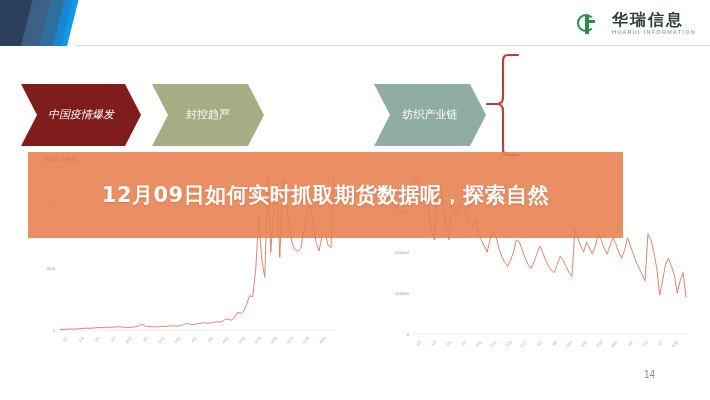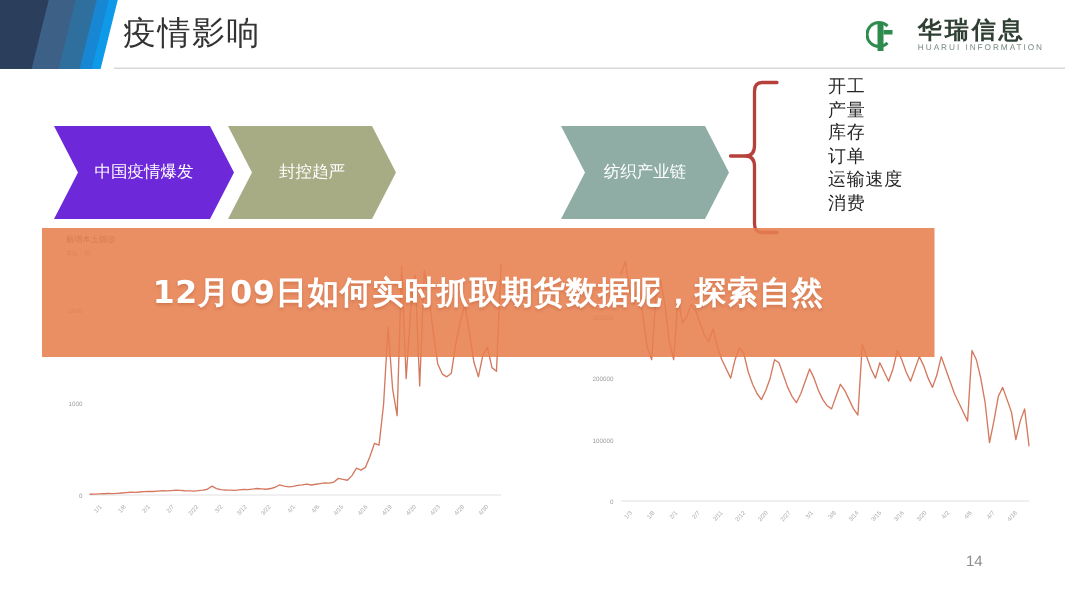--- a/index.html
+++ b/index.html
@@ -118,21 +118,21 @@
     justify-content: center;
     color: #ffffff;
     font-size: 11px;
     line-height: 14px;
     text-align: center;
     font-family: "DejaVu Sans", sans-serif;
     clip-path: polygon(0 0, calc(100% - 16px) 0, 100% 50%, calc(100% - 16px) 100%, 0 100%, 16px 50%);
     padding: 0 10px;
     box-sizing: border-box;
   }
-  .chev.c1 { left: 36px;  width: 120px; background: #6d28d9; }
+  .chev.c1 { left: 21px;  width: 120px; background: #7f1d1d; font-style: italic; }
   .chev.c2 { left: 152px; width: 112px; background: #a8ac85; }
   .chev.c3 { left: 260px; width: 118px; background: #d6b15e; }
   .chev.c4 { left: 374px; width: 112px; background: #8fada4; }
 
   
   .brace {
     position: absolute;
     left: 486px;
     top: 52px;
     width: 34px;
@@ -209,21 +209,20 @@
 <body>
 
 <div id="slide">
 
   <div class="header">
     <div class="hdr-stripe s1"></div>
     <div class="hdr-stripe s2"></div>
     <div class="hdr-stripe s3"></div>
     <div class="hdr-stripe s4"></div>
     <div class="hdr-stripe s5"></div>
-    <div class="hdr-title">疫情影响</div>
     <div class="hdr-rule"></div>
 
     <div class="logo">
       <div class="logo-mark">
         <div class="ring"></div>
         <div class="bar"></div>
         <div class="bar2"></div>
       </div>
       <div class="logo-text">
         <div class="logo-cn">华瑞信息</div>
@@ -238,28 +237,20 @@
     <div class="chev c4">纺织产业链</div>
   </div>
 
   <div class="brace">
     <svg width="34" height="106" viewBox="0 0 34 106">
       <path d="M32 3 H22 Q17 3 17 9 V45 Q17 52 11 52 Q17 52 17 59 V97 Q17 103 22 103 H32" fill="none" stroke="#b5413a" stroke-width="2.2" stroke-linecap="round"></path>
       <path d="M11 52 H1" fill="none" stroke="#b5413a" stroke-width="2.2" stroke-linecap="round"></path>
     </svg>
   </div>
 
-  <div class="kpi-list">
-    <div>开工</div>
-    <div>产量</div>
-    <div>库存</div>
-    <div>订单</div>
-    <div>运输速度</div>
-    <div>消费</div>
-  </div>
 
   <div class="chart-box" id="left-chart-box" style="left:24px; top:154px; width:318px; height:215px;">
     <div class="chart-title" style="left:20px; top:2px;">新增本土确诊</div>
     <div class="chart-sub" style="left:20px; top:12px;">单位：例</div>
     <svg class="chart-svg" id="left-chart-svg" width="318" height="215" viewBox="0 0 318 215">
         <text x="31" y="178" text-anchor="end" font-size="4.2" fill="#9b9b9b" font-family="&quot;Liberation Sans&quot;, sans-serif">0</text>
         <text x="31" y="116.46153846153845" text-anchor="end" font-size="4.2" fill="#9b9b9b" font-family="&quot;Liberation Sans&quot;, sans-serif">1000</text>
         <text x="31" y="54.92307692307692" text-anchor="end" font-size="4.2" fill="#9b9b9b" font-family="&quot;Liberation Sans&quot;, sans-serif">2000</text>
         <line x1="36" y1="176" x2="310" y2="176" stroke="#dcdcdc" stroke-width="0.6"></line>
         <g transform="translate(44.1,184) rotate(-48)">

